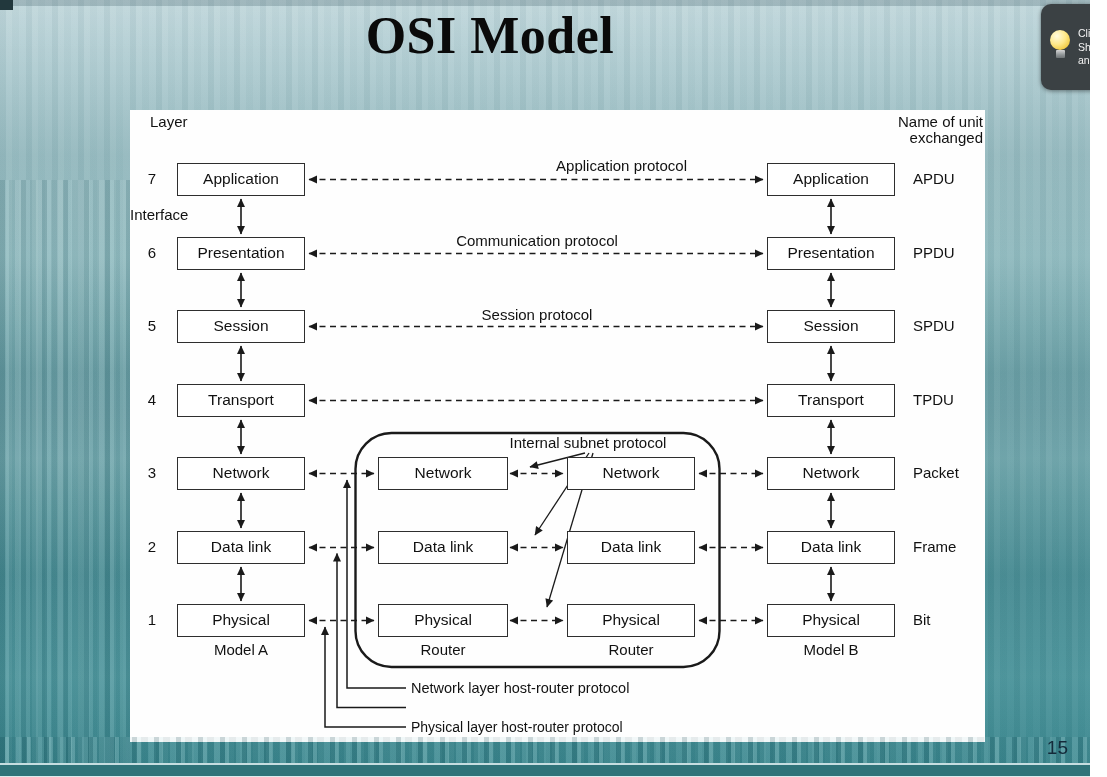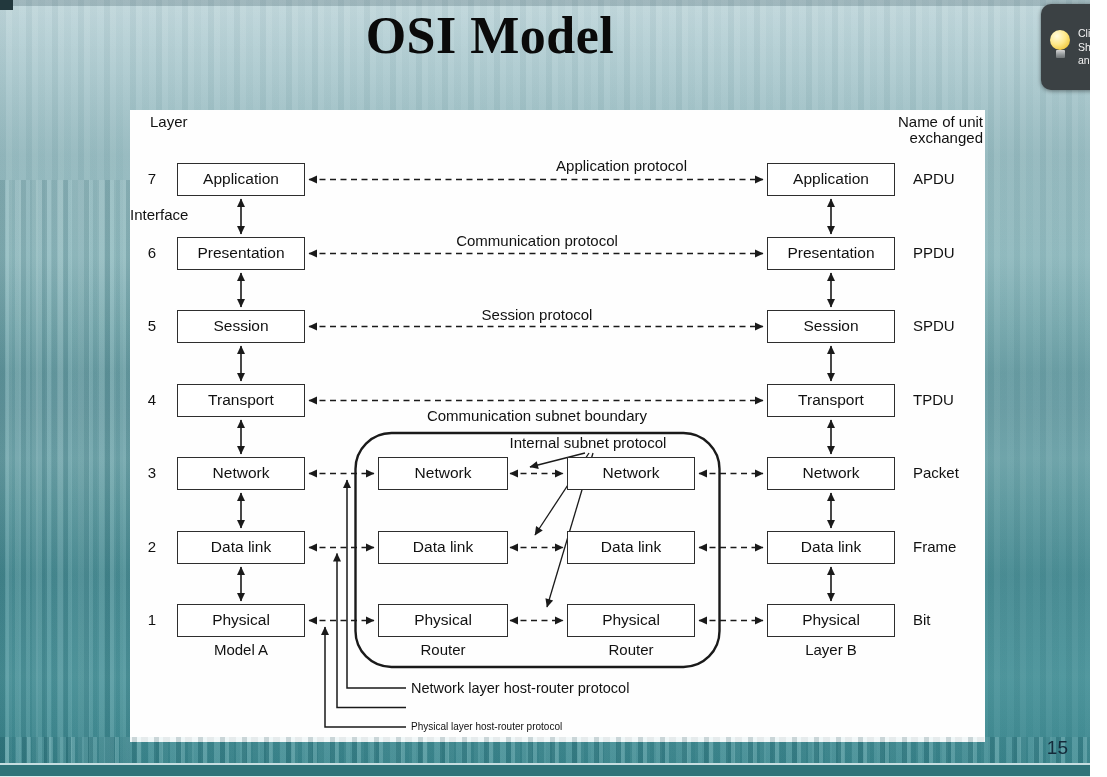--- a/index.html
+++ b/index.html
@@ -186,30 +186,29 @@
     <div class="dlabel" style="left:783px; top:208px;">SPDU</div>
     <div class="dlabel" style="left:783px; top:282px;">TPDU</div>
     <div class="dlabel" style="left:783px; top:355px;">Packet</div>
     <div class="dlabel" style="left:783px; top:429px;">Frame</div>
     <div class="dlabel" style="left:783px; top:502px;">Bit</div>
 
     <div class="dlabel center" style="left:257px; top:48px;  width:300px;text-align:right;">Application protocol</div>
     <div class="dlabel center" style="left:257px; top:123px; width:300px;">Communication protocol</div>
     <div class="dlabel center" style="left:257px; top:197px; width:300px;">Session protocol</div>
 
-    <div class="dlabel center" style="left:227px; top:298px; width:360px;">Communication subnet boundary</div>
     <div class="dlabel center" style="left:318px; top:325px; width:280px;">Internal subnet protocol</div>
 
     <div class="dlabel center" style="left:47px;  top:532px; width:128px;">Model A</div>
     <div class="dlabel center" style="left:248px; top:532px; width:130px;">Router</div>
     <div class="dlabel center" style="left:437px; top:532px; width:128px;">Router</div>
-    <div class="dlabel center" style="left:637px; top:532px; width:128px;">Layer B</div>
+    <div class="dlabel center" style="left:637px; top:532px; width:128px;">Model B</div>
 
     <div class="dlabel" style="left:281px; top:570px; font-size:14.5px;">Network layer host-router protocol</div>
-    <div class="dlabel" style="left:281px; top:609px; font-size:10px;">Physical layer host-router protocol</div>
+    <div class="dlabel" style="left:281px; top:609px; font-size:14px;">Physical layer host-router protocol</div>
   </div>
 
   <div class="bottom-stripes"></div>
   <div class="bottom-light1"></div>
   <div class="bottom-bar"></div>
   <div class="bottom-light2"></div>
 
   <div class="page-num">15</div>
 </div>
 

